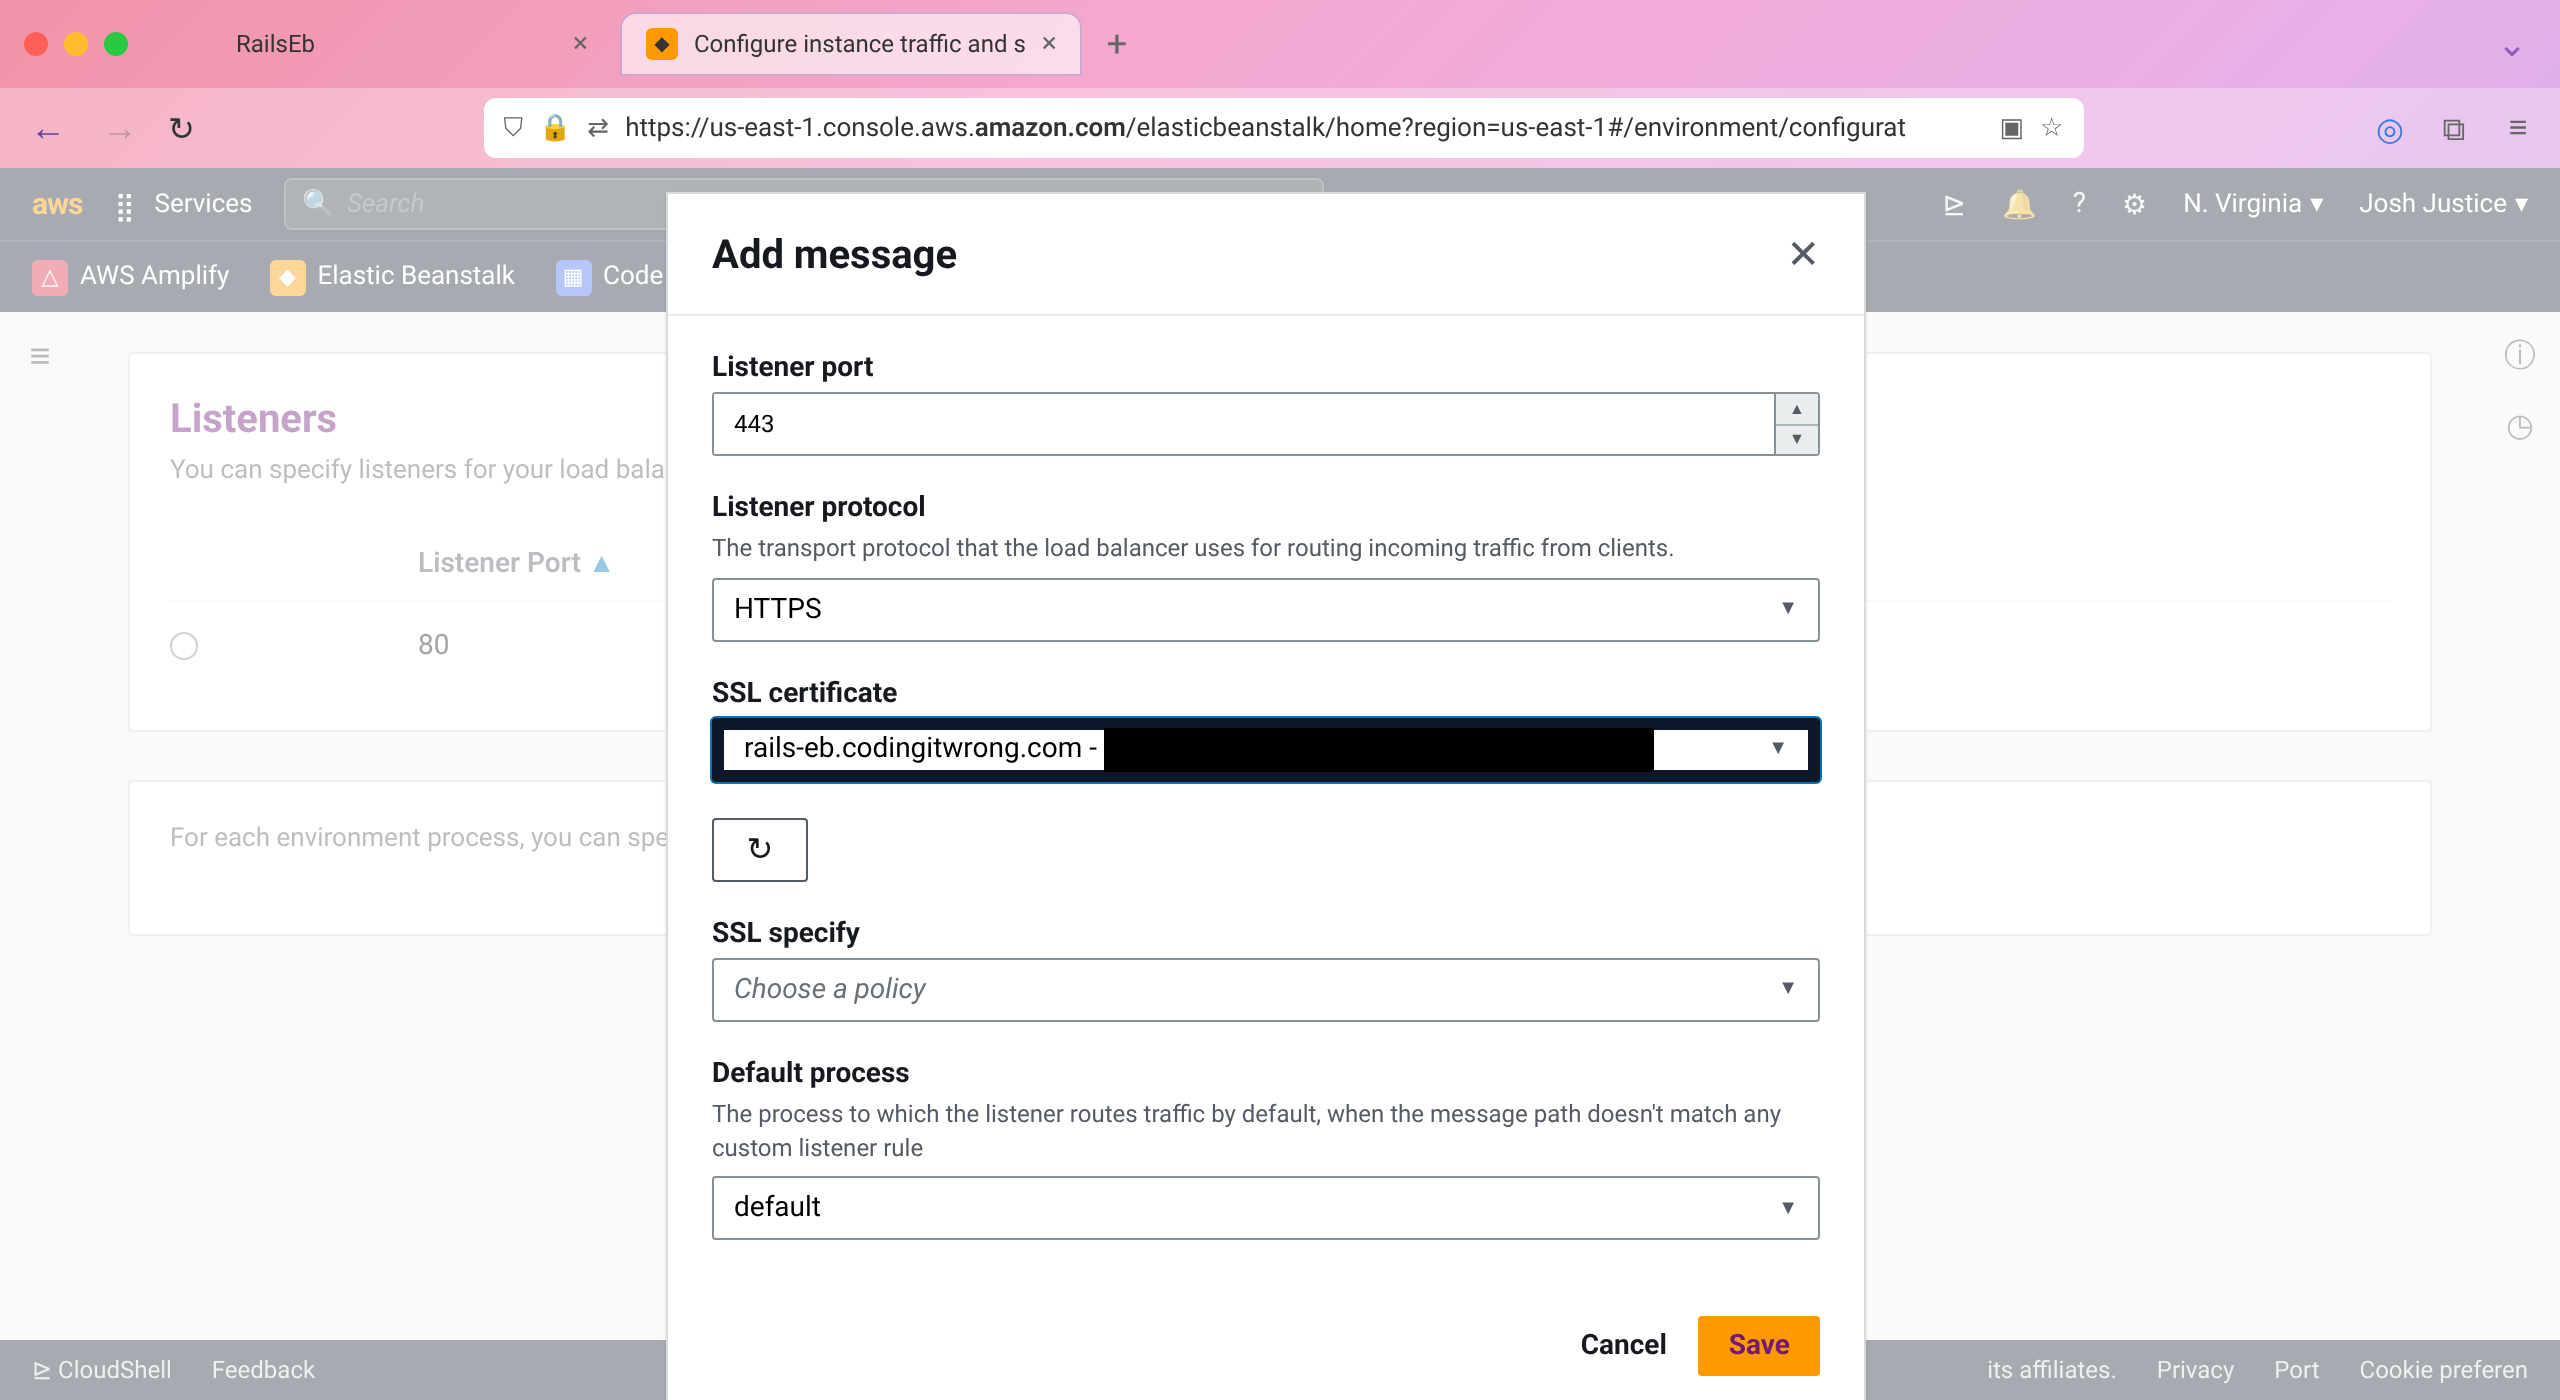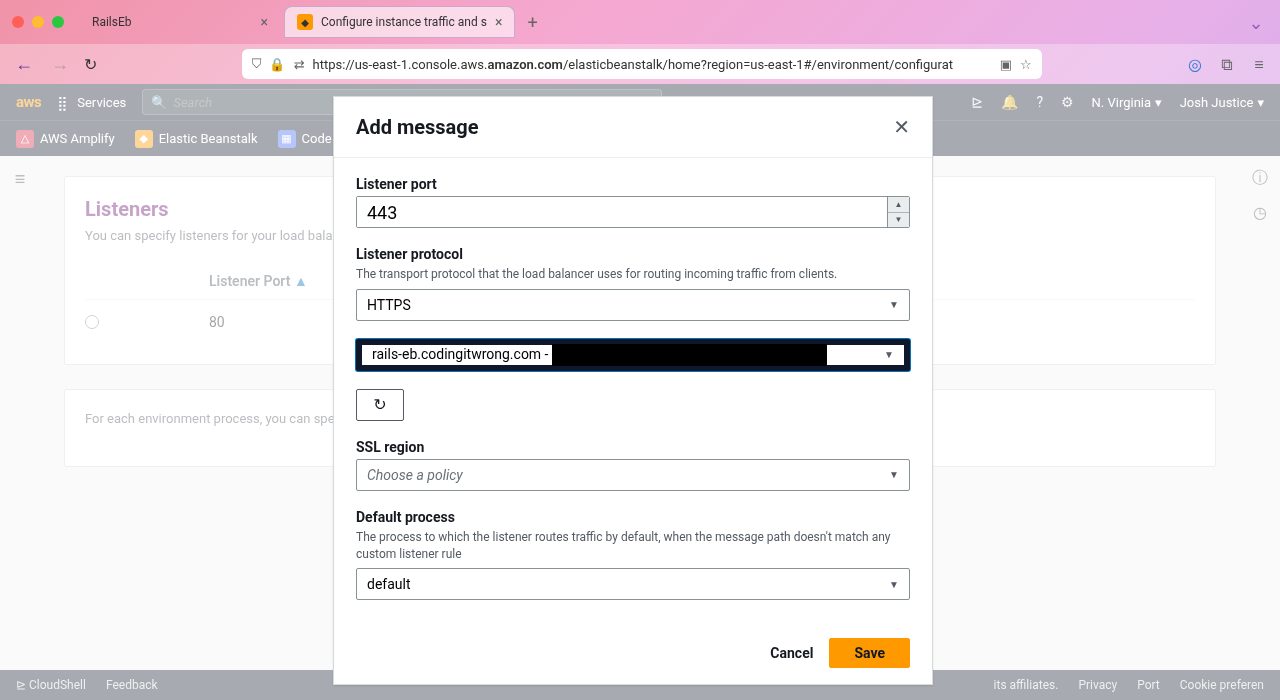--- a/index.html
+++ b/index.html
@@ -1,20 +1,20 @@
 <!DOCTYPE html>
 <html><head>
 <meta charset="utf-8">
 <style>
 * { margin: 0; padding: 0; box-sizing: border-box; font-family: -apple-system, BlinkMacSystemFont, "Segoe UI", Roboto, sans-serif; }
 
 body { width: 1280px; height: 700px; overflow: hidden; background: linear-gradient(135deg, #f093a8 0%, #f5a8d0 30%, #e8b0e8 60%, #b8a8f0 100%); position: relative; }
 
 
-.browser-chrome { height: 44px; display: flex; align-items: center; padding: 0 12px; }
+.browser-chrome { height: 44px; display: flex; align-items: center; padding: 0 12px; gap: 26px; }
 .traffic-lights { display: flex; gap: 8px; margin-right: 16px; }
 .traffic-light { width: 12px; height: 12px; border-radius: 50%; }
 .tl-red { background: #ff5f57; }
 .tl-yellow { background: #febc2e; }
 .tl-green { background: #28c840; }
 .browser-tabs { display: flex; gap: 4px; align-items: center; }
 .browser-tab { height: 32px; padding: 0 12px; display: flex; align-items: center; gap: 8px; border-radius: 8px 8px 0 0; font-size: 12px; color: #333; min-width: 200px; }
 .browser-tab.active { background: rgba(255,255,255,0.6); border: 1px solid rgba(100,50,150,0.3); }
 .tab-favicon { width: 16px; height: 16px; background: #ff9900; border-radius: 3px; display: flex; align-items: center; justify-content: center; font-size: 10px; }
 .tab-close { font-size: 14px; color: #666; cursor: pointer; }
@@ -74,36 +74,36 @@
 .modal { position: absolute; left: 333px; top: 96px; width: 600px; background: #fff; border: 1px solid #d5dbdb; box-shadow: 0 1px 2px rgba(0,0,0,0.1); }
 .modal-header { display: flex; align-items: center; justify-content: space-between; padding: 18px 22px; border-bottom: 1px solid #eaeded; }
 .modal-title { font-size: 20px; font-weight: 700; color: #16191f; }
 .modal-close { font-size: 20px; cursor: pointer; color: #545b64; background: none; border: none; line-height: 1; }
 .modal-body { padding: 18px 22px 8px 22px; }
 .form-group { margin-bottom: 18px; }
 .form-label { font-size: 14px; font-weight: 700; color: #16191f; margin-bottom: 4px; display: block; }
 .form-help { font-size: 12px; color: #545b64; margin-bottom: 6px; line-height: 1.4; }
 
 .num-input { display: flex; border: 1px solid #879196; border-radius: 2px; height: 32px; }
-.num-input input { flex: 1; border: none; padding: 0 10px; font-size: 18px; outline: none; }
+.num-input input { flex: 1; border: none; padding: 0 10px; font-size: 12px; outline: none; }
 .num-spinner { width: 22px; background: #eaeded; border-left: 1px solid #879196; display: flex; flex-direction: column; font-size: 8px; color: #545b64; }
 .spin-up, .spin-down { flex: 1; display: flex; align-items: center; justify-content: center; cursor: pointer; }
 .spin-up { border-bottom: 1px solid #aab7b8; }
 
 .select { position: relative; border: 1px solid #879196; border-radius: 2px; height: 32px; display: flex; align-items: center; padding: 0 10px; font-size: 14px; cursor: pointer; background: #fff; }
 .select.focused { border: 6px solid #0f172a; box-shadow: 0 0 0 1px #0073bb; }
 .select-arrow { position: absolute; right: 10px; color: #545b64; font-size: 10px; }
 .select .placeholder { font-style: italic; color: #687078; }
 .redact { display: inline-block; width: 275px; height: 22px; background: #000; margin-left: 4px; vertical-align: middle; }
 
 .refresh-btn { width: 48px; height: 32px; border: 1px solid #545b64; border-radius: 2px; background: #fff; display: flex; align-items: center; justify-content: center; cursor: pointer; font-size: 16px; color: #16191f; }
 
 .modal-footer { display: flex; justify-content: flex-end; gap: 16px; padding: 12px 22px 16px 22px; align-items: center; }
 .btn-cancel { background: transparent; border: none; color: #16191f; font-size: 14px; font-weight: 700; cursor: pointer; }
-.btn-save { background: #ff9900; border: 1px solid #ff9900; color: #0f172a; font-size: 14px; font-weight: 700; padding: 6px 24px; border-radius: 2px; cursor: pointer; }
+.btn-save { background: #ff9900; border: 1px solid #ff9900; color: #701a75; font-size: 14px; font-weight: 700; padding: 6px 14px; border-radius: 2px; cursor: pointer; }
 </style>
 </head>
 <body>
 
 <div class="browser-chrome">
   <div class="traffic-lights">
     <div class="traffic-light tl-red"></div>
     <div class="traffic-light tl-yellow"></div>
     <div class="traffic-light tl-green"></div>
   </div>
@@ -238,34 +238,35 @@
     <div class="form-group">
       <label class="form-label">Listener protocol</label>
       <div class="form-help">The transport protocol that the load balancer uses for routing incoming traffic from clients.</div>
       <div class="select">
         <span>HTTPS</span>
         <span class="select-arrow">▼</span>
       </div>
     </div>
 
     <div class="form-group">
+      <label class="form-label">SSL certificate</label>
       <div class="select focused">
         <span><span>rails-eb.codingitwrong.com -</span><span class="redact"></span></span>
         <span class="select-arrow">▼</span>
       </div>
     </div>
 
     <div class="form-group">
       <button class="refresh-btn">
         <span>↻</span>
       </button>
     </div>
 
     <div class="form-group">
-      <label class="form-label">SSL region</label>
+      <label class="form-label">SSL specify</label>
       <div class="select">
         <span class="placeholder">Choose a policy</span>
         <span class="select-arrow">▼</span>
       </div>
     </div>
 
     <div class="form-group">
       <label class="form-label">Default process</label>
       <div class="form-help">The process to which the listener routes traffic by default, when the message path doesn't match any custom listener rule</div>
       <div class="select">

